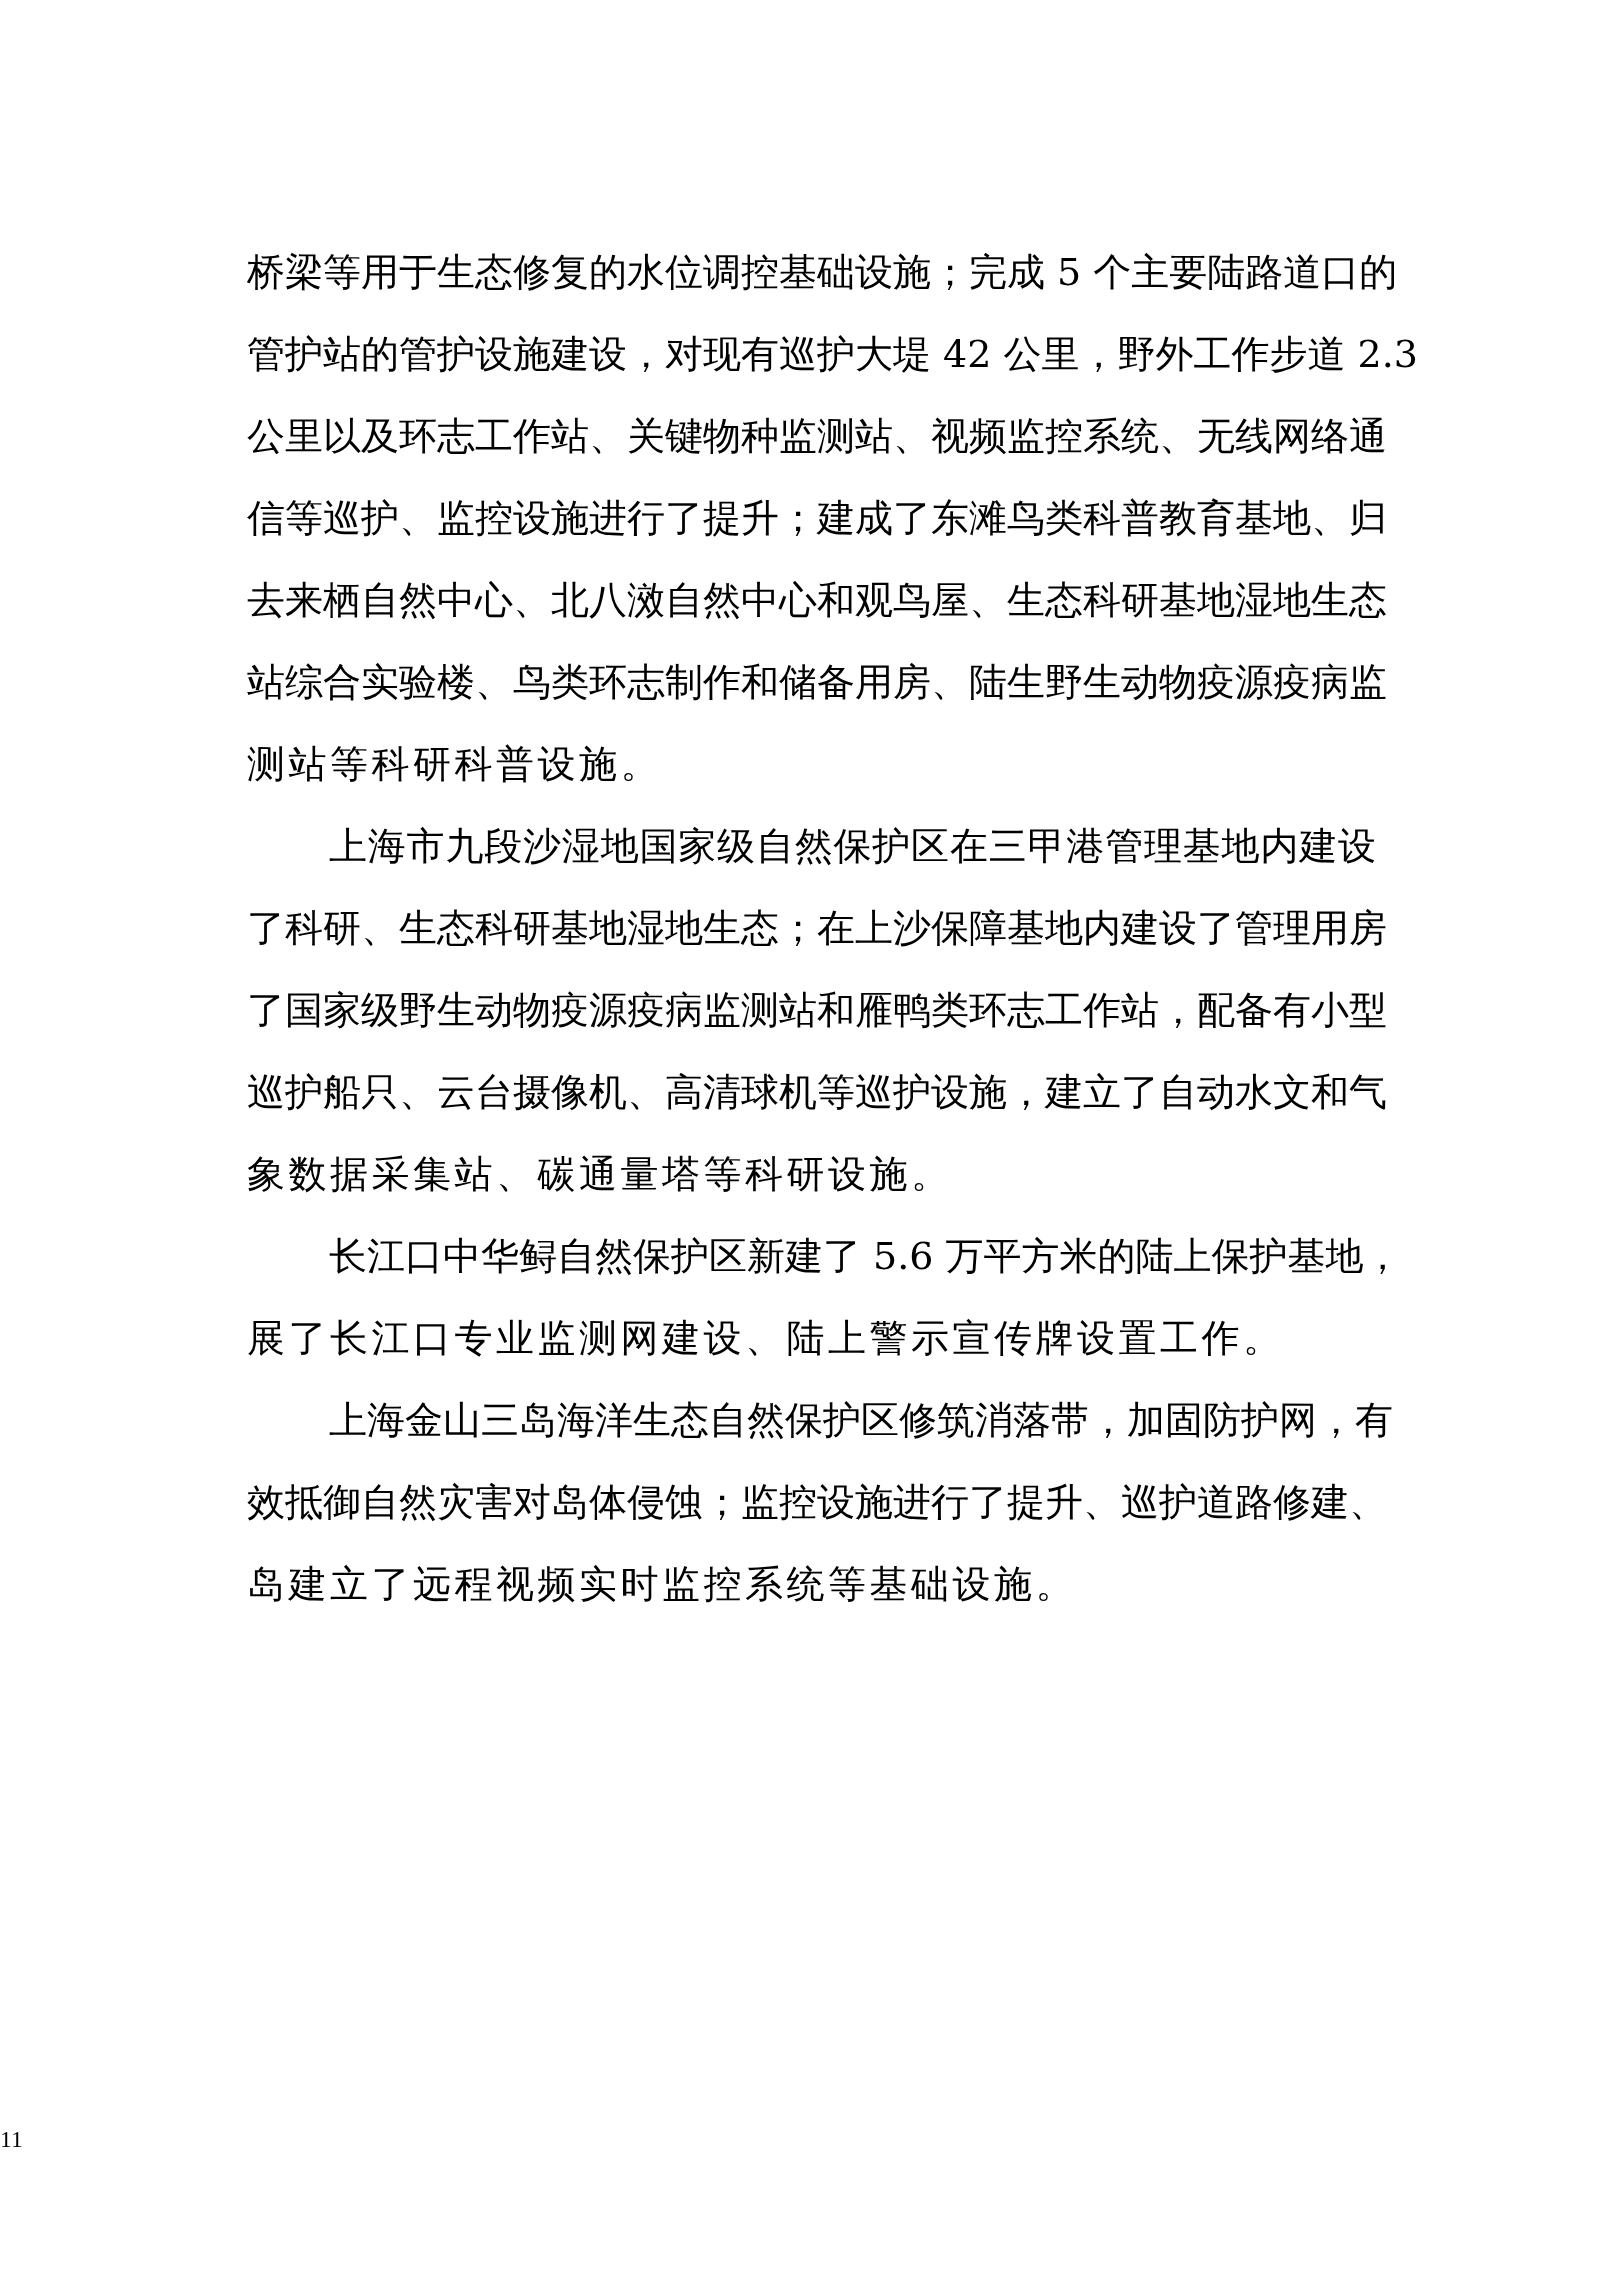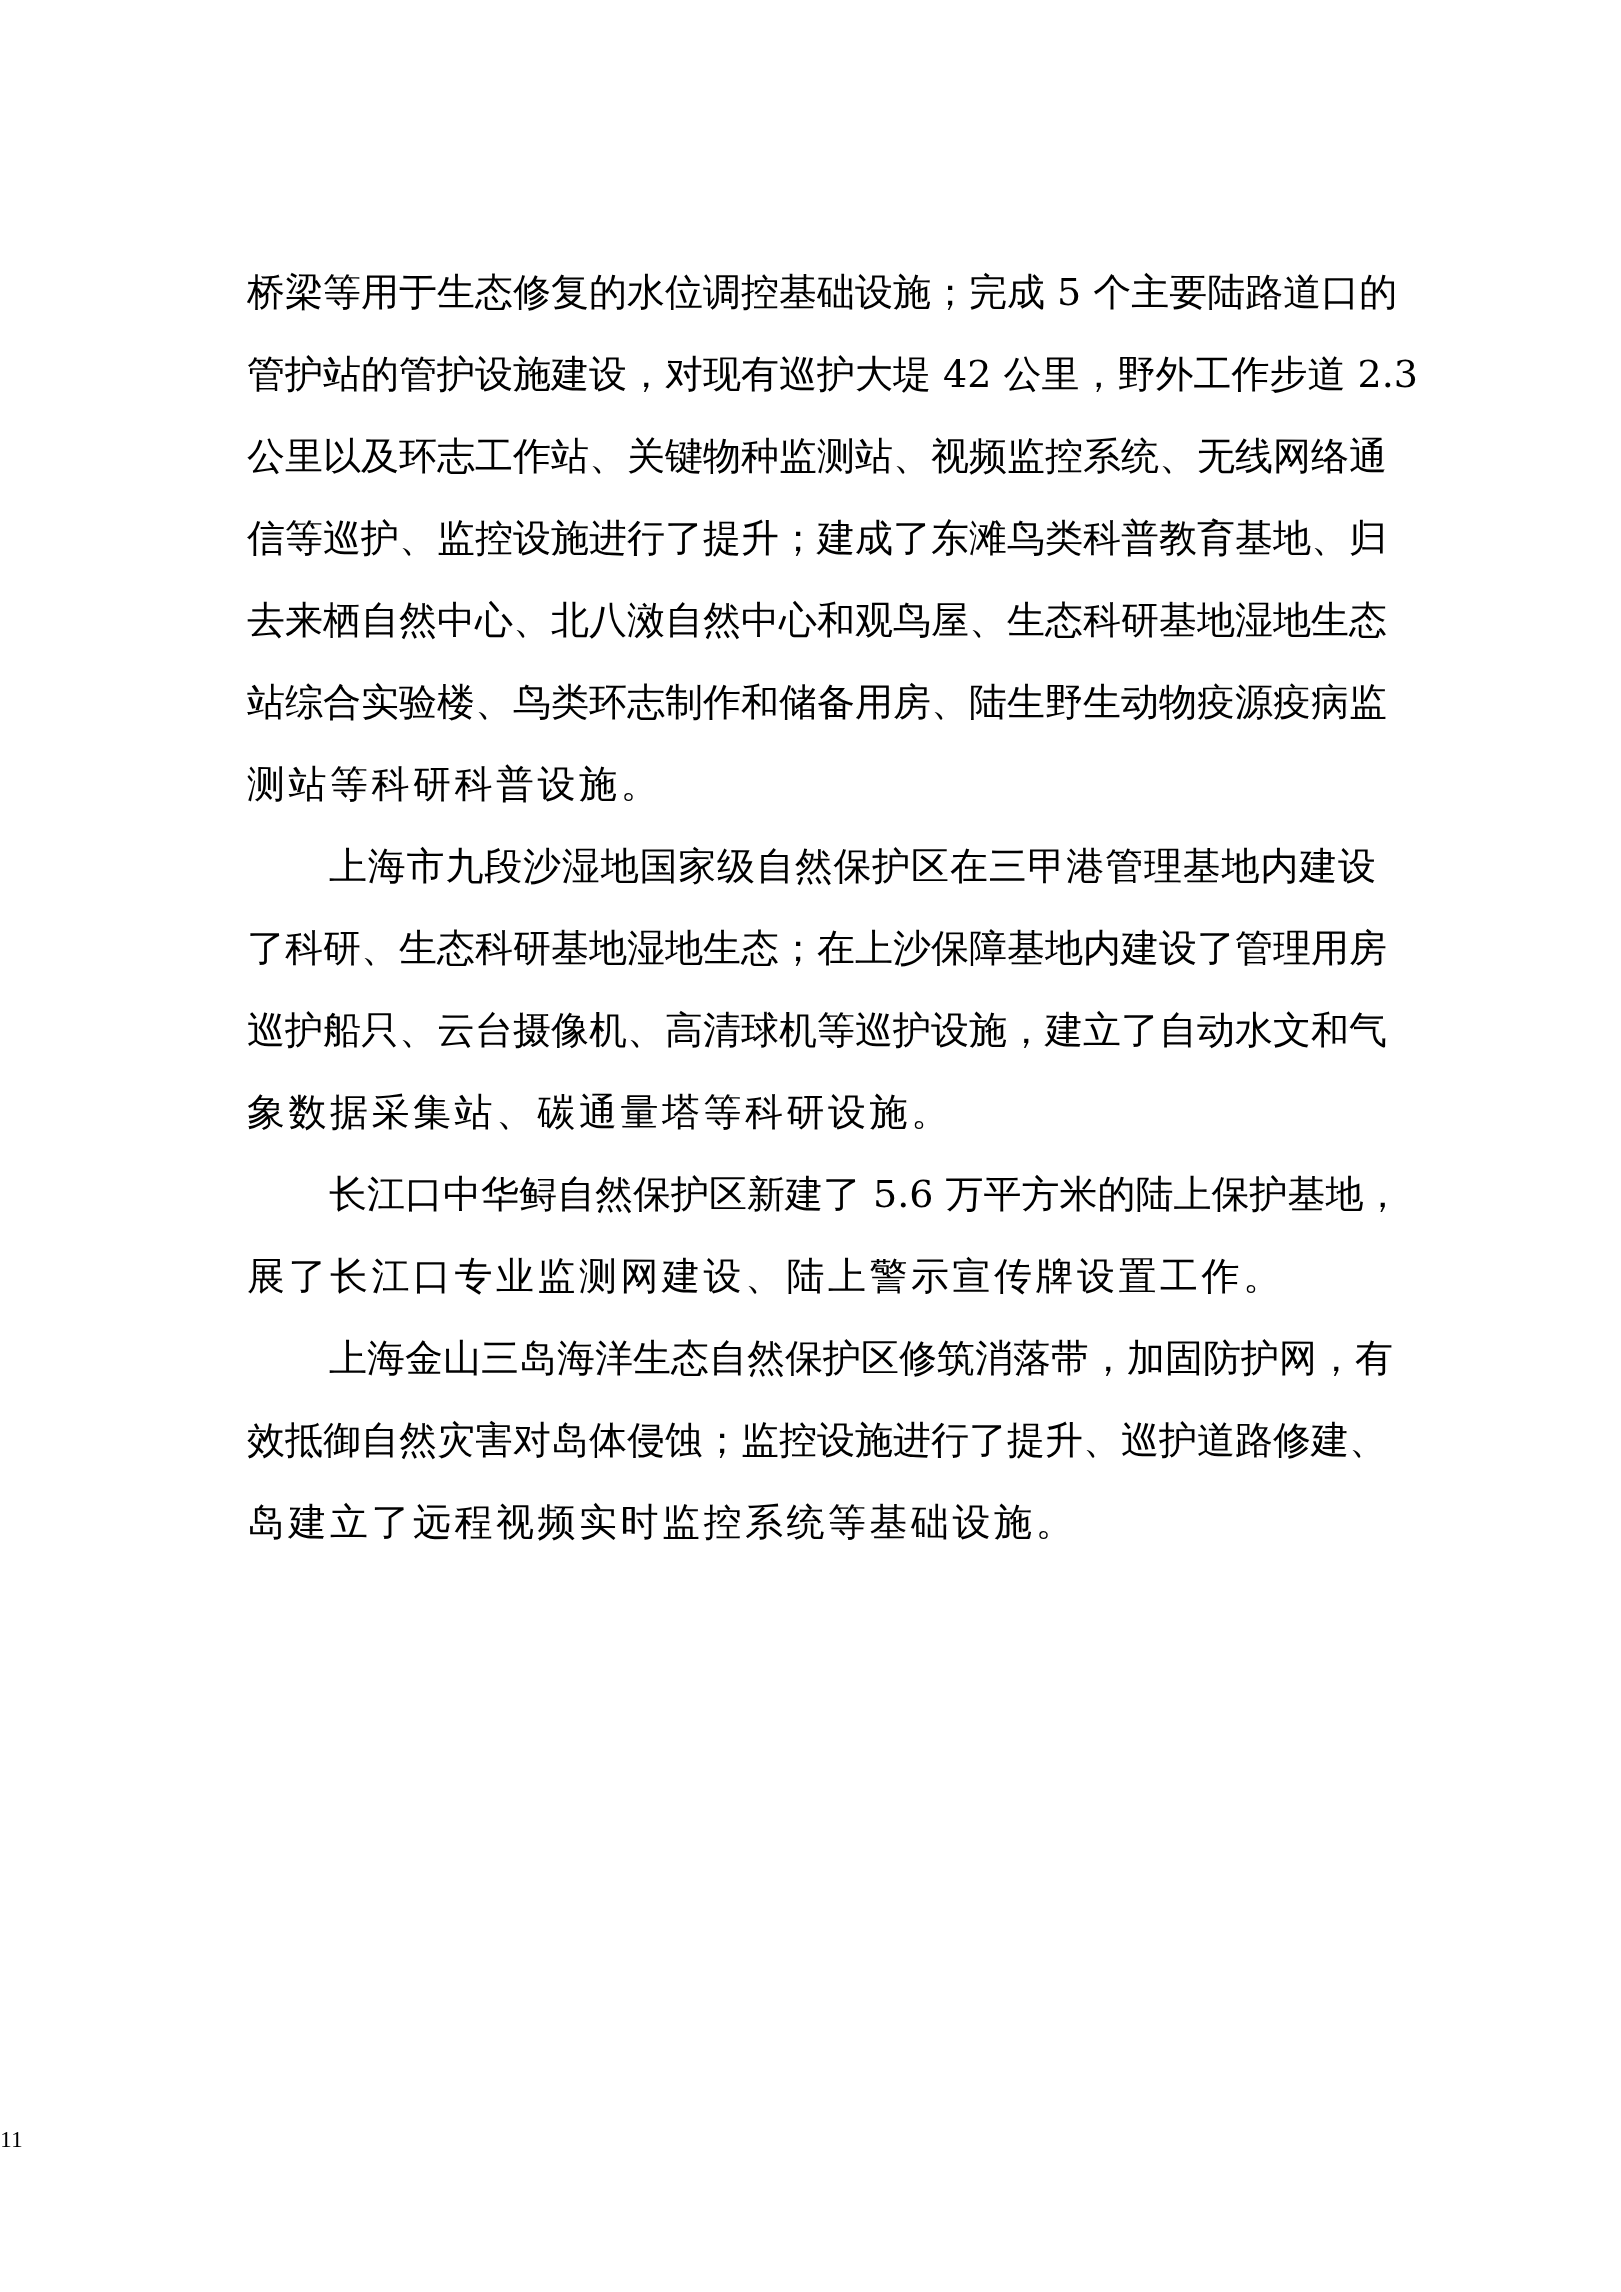--- a/index.html
+++ b/index.html
@@ -20,21 +20,20 @@
       left: 0; top: 0;
       width: 1621px;
       height: 2293px;
       background: #ffffff;
     }
     .body-text {
       position: absolute;
       left: 247px;
       top: 243px;
       width: 1129px;
-      margin-top: 20px;
     }
     .line {
       height: 82px;
       line-height: 59px;
       font-size: 38px;
       white-space: nowrap;
       text-align: justify;
       text-align-last: justify;
       letter-spacing: 0px;
     }
@@ -67,20 +66,21 @@
       <div class="line">公里以及环志工作站、关键物种监测站、视频监控系统、无线网络通</div>
       <div class="line">信等巡护、监控设施进行了提升；建成了东滩鸟类科普教育基地、归</div>
       <div class="line">去来栖自然中心、北八滧自然中心和观鸟屋、生态科研基地湿地生态</div>
       <div class="line">站综合实验楼、鸟类环志制作和储备用房、陆生野生动物疫源疫病监</div>
       <div class="line last">测站等科研科普设施。</div>
     </div>
 
     <div class="paragraph">
       <div class="line indent">上海市九段沙湿地国家级自然保护区在三甲港管理基地内建设</div>
       <div class="line">了科研、生态科研基地湿地生态；在上沙保障基地内建设了管理用房</div>
+      <div class="line">了国家级野生动物疫源疫病监测站和雁鸭类环志工作站，配备有小型</div>
       <div class="line">巡护船只、云台摄像机、高清球机等巡护设施，建立了自动水文和气</div>
       <div class="line last">象数据采集站、碳通量塔等科研设施。</div>
     </div>
 
     <div class="paragraph">
       <div class="line indent">长江口中华鲟自然保护区新建了 5.6 万平方米的陆上保护基地，</div>
       <div class="line last">展了长江口专业监测网建设、陆上警示宣传牌设置工作。</div>
     </div>
 
     <div class="paragraph">

